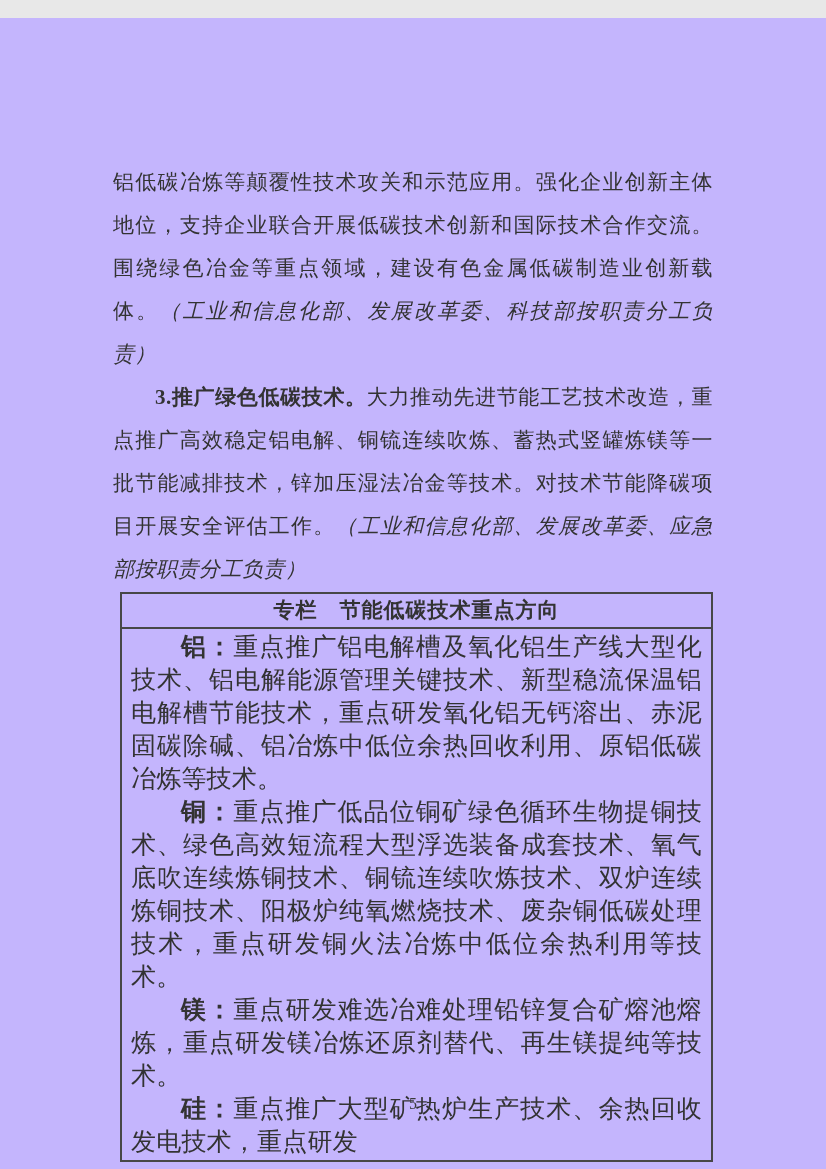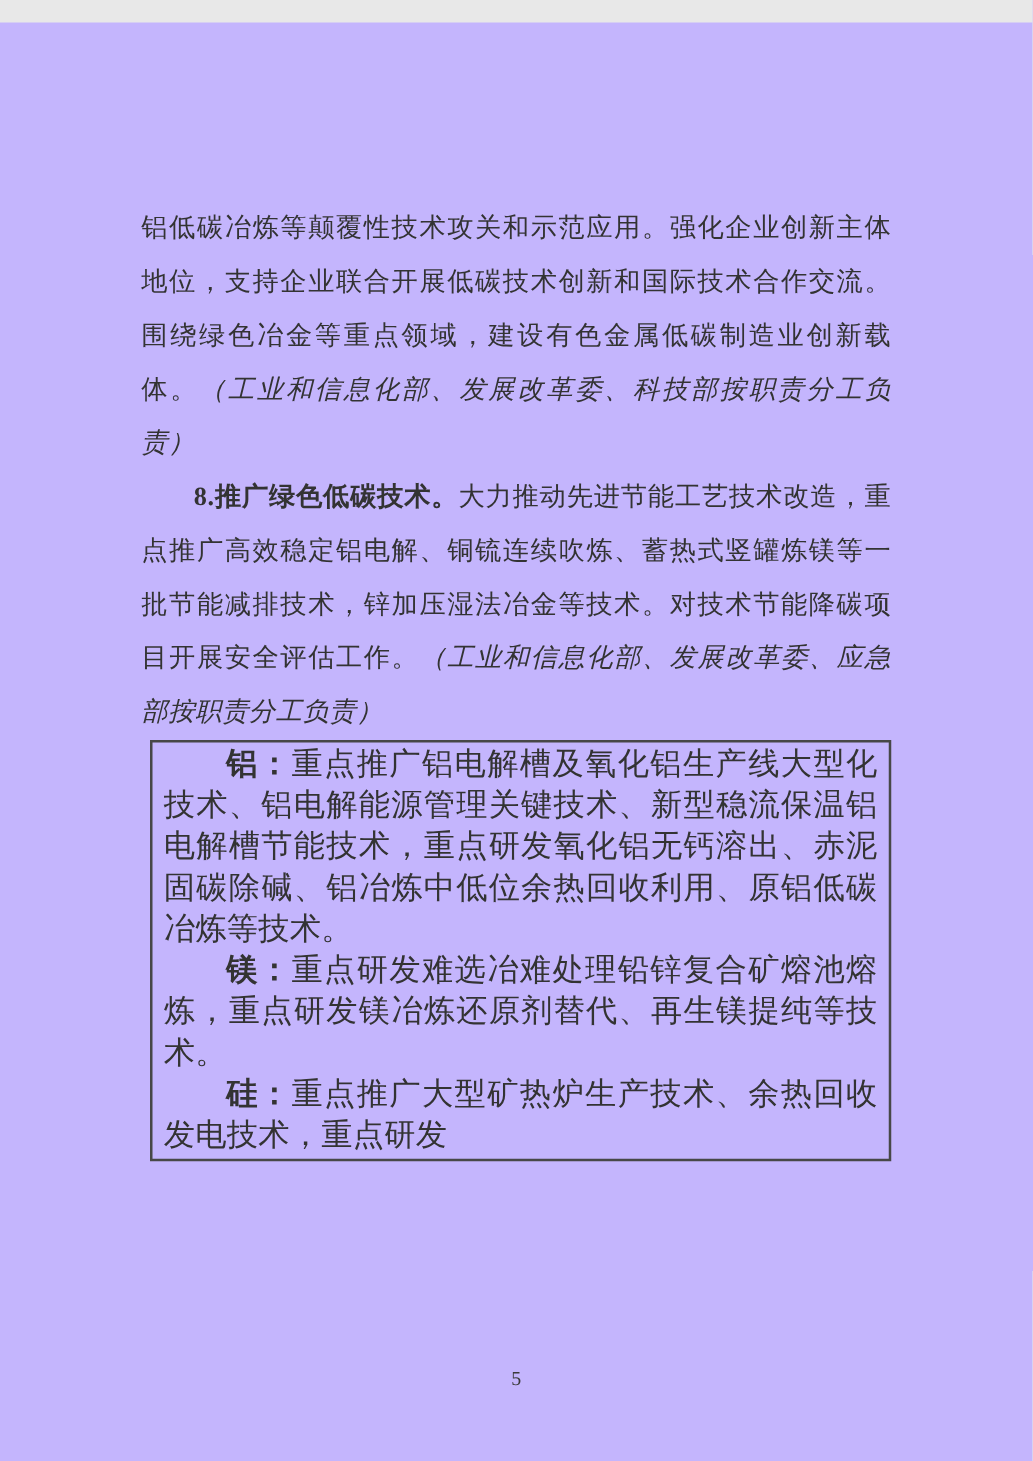--- a/index.html
+++ b/index.html
@@ -78,27 +78,29 @@
   }
 </style>
 </head>
 <body>
 
 <div class="page">
   <div class="content">
 
     <p class="para"><span>铝低碳冶炼等颠覆性技术攻关和示范应用。强化企业创新主体地位，支持企业联合开展低碳技术创新和国际技术合作交流。围绕绿色冶金等重点领域，建设有色金属低碳制造业创新载体。</span><span class="kaiti-note">（工业和信息化部、发展改革委、科技部按职责分工负责）</span></p>
 
-    <p class="para indent"><b class="lead-bold">8.推广绿色低碳技术。</b><span>大力推动先进节能工艺技术改造，重点推广高效稳定铝电解、铜锍连续吹炼、蓄热式竖罐炼镁等一批节能减排技术，锌加压湿法冶金等技术。对技术节能降碳项目开展安全评估工作。</span><span class="kaiti-note">（工业和信息化部、发展改革委、应急部按职责分工负责）</span></p>
+    <p class="para indent"><b class="lead-bold">3.推广绿色低碳技术。</b><span>大力推动先进节能工艺技术改造，重点推广高效稳定铝电解、铜锍连续吹炼、蓄热式竖罐炼镁等一批节能减排技术，锌加压湿法冶金等技术。对技术节能降碳项目开展安全评估工作。</span><span class="kaiti-note">（工业和信息化部、发展改革委、应急部按职责分工负责）</span></p>
 
     <div class="box-table">
+      <div class="box-header">专栏　节能低碳技术重点方向</div>
       <div class="box-body">
 
         <p class="trow"><b>铝：</b><span>重点推广铝电解槽及氧化铝生产线大型化技术、铝电解能源管理关键技术、新型稳流保温铝电解槽节能技术，重点研发氧化铝无钙溶出、赤泥固碳除碱、铝冶炼中低位余热回收利用、原铝低碳冶炼等技术。</span></p>
 
+        <p class="trow"><b>铜：</b><span>重点推广低品位铜矿绿色循环生物提铜技术、绿色高效短流程大型浮选装备成套技术、氧气底吹连续炼铜技术、铜锍连续吹炼技术、双炉连续炼铜技术、阳极炉纯氧燃烧技术、废杂铜低碳处理技术，重点研发铜火法冶炼中低位余热利用等技术。</span></p>
 
 
         <p class="trow"><b>镁：</b><span>重点研发难选冶难处理铅锌复合矿熔池熔炼，重点研发镁冶炼还原剂替代、再生镁提纯等技术。</span></p>
 
         <p class="trow"><b>硅：</b><span>重点推广大型矿热炉生产技术、余热回收发电技术，重点研发</span></p>
 
       </div>
     </div>
 
   </div>

